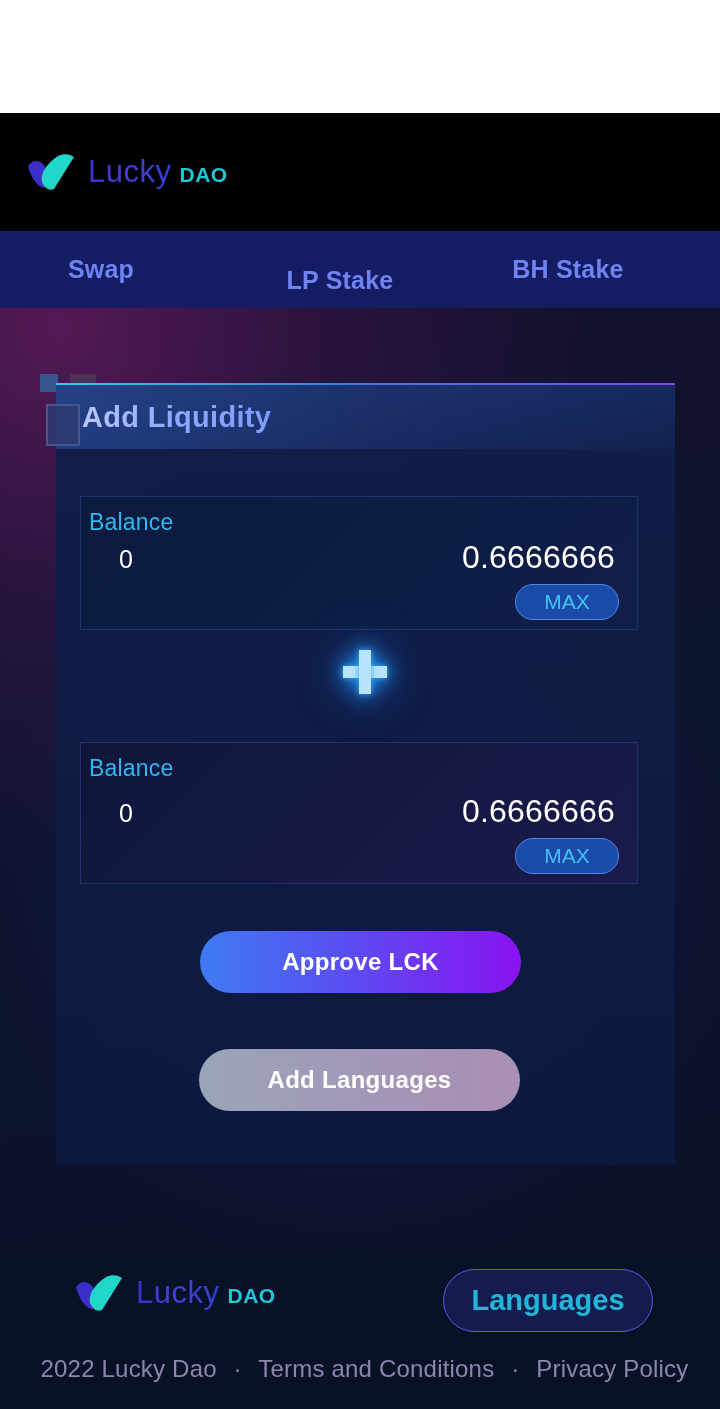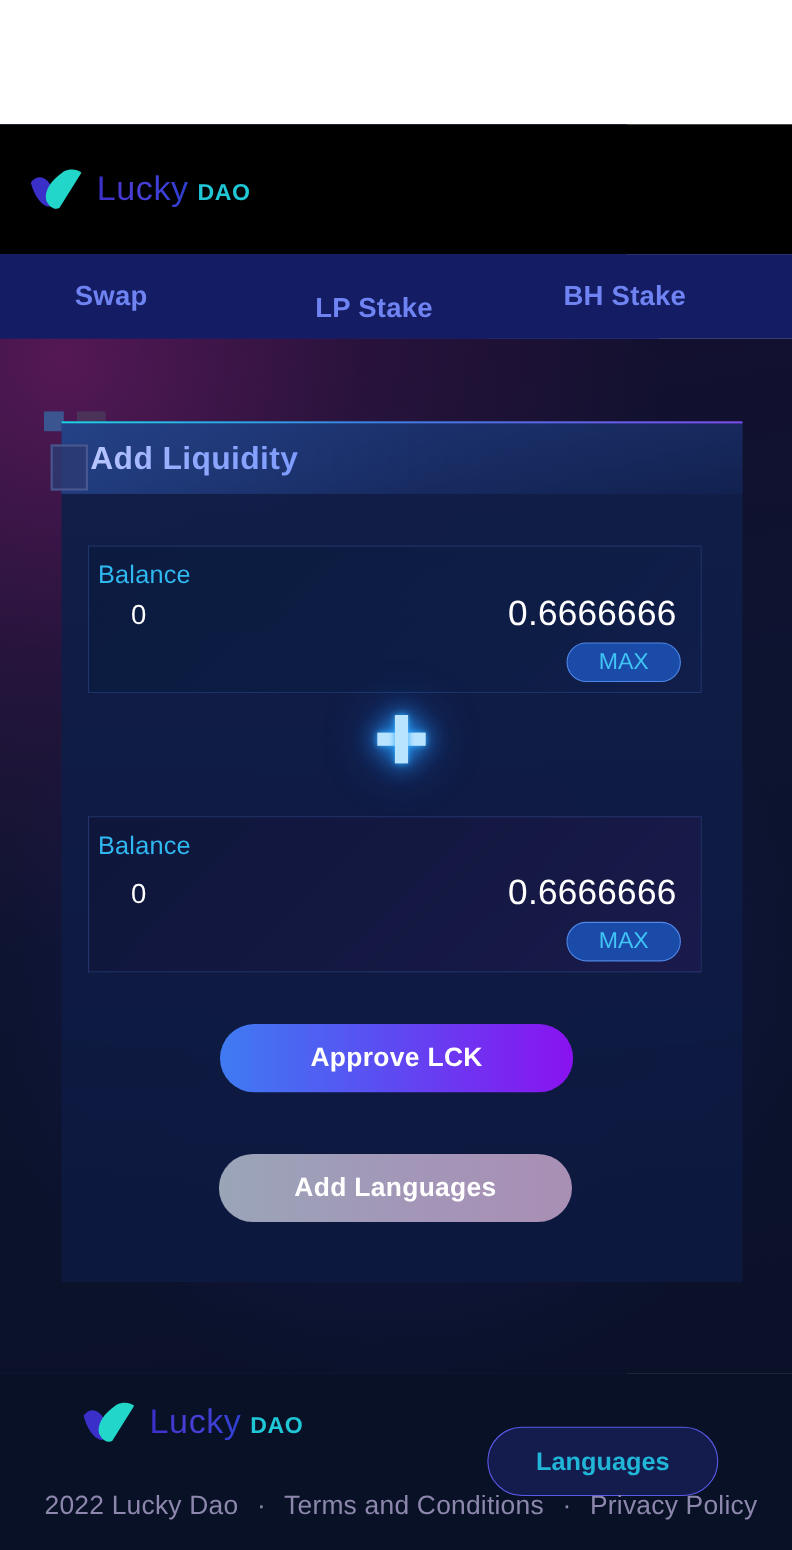--- a/index.html
+++ b/index.html
@@ -9,21 +9,21 @@
     height: 1409px;
     background: #ffffff;
     font-family: "Liberation Sans", sans-serif;
     overflow: hidden;
   }
 
   #app {
     position: relative;
     width: 570px;
     height: 1409px;
-    background: #4c1d95;
+    background: #000000;
   }
 
   
   .top-gap {
     position: absolute;
     top: 0; left: 0;
     width: 720px; height: 113px;
     background: #ffffff;
   }
 
@@ -318,24 +318,23 @@
   }
   .languages-btn {
     position: absolute;
     left: 443px; top: 1269px;
     width: 210px; height: 63px;
     border-radius: 32px;
     background: #141c4e;
     border: 1.5px solid #5a5ae8;
     color: #21b6d8;
     font-family: "Liberation Sans", sans-serif;
-    font-size: 23px;
-    font-weight: 700;
-    cursor: pointer;
-    margin-top: 28px;
+    font-size: 29px;
+    font-weight: 700;
+    cursor: pointer;
   }
   .copyright {
     position: absolute;
     left: 0; top: 1355px;
     width: 720px;
     text-align: center;
     font-size: 24px;
     color: #8d87ad;
     letter-spacing: .2px;
     padding-left: 9px;

